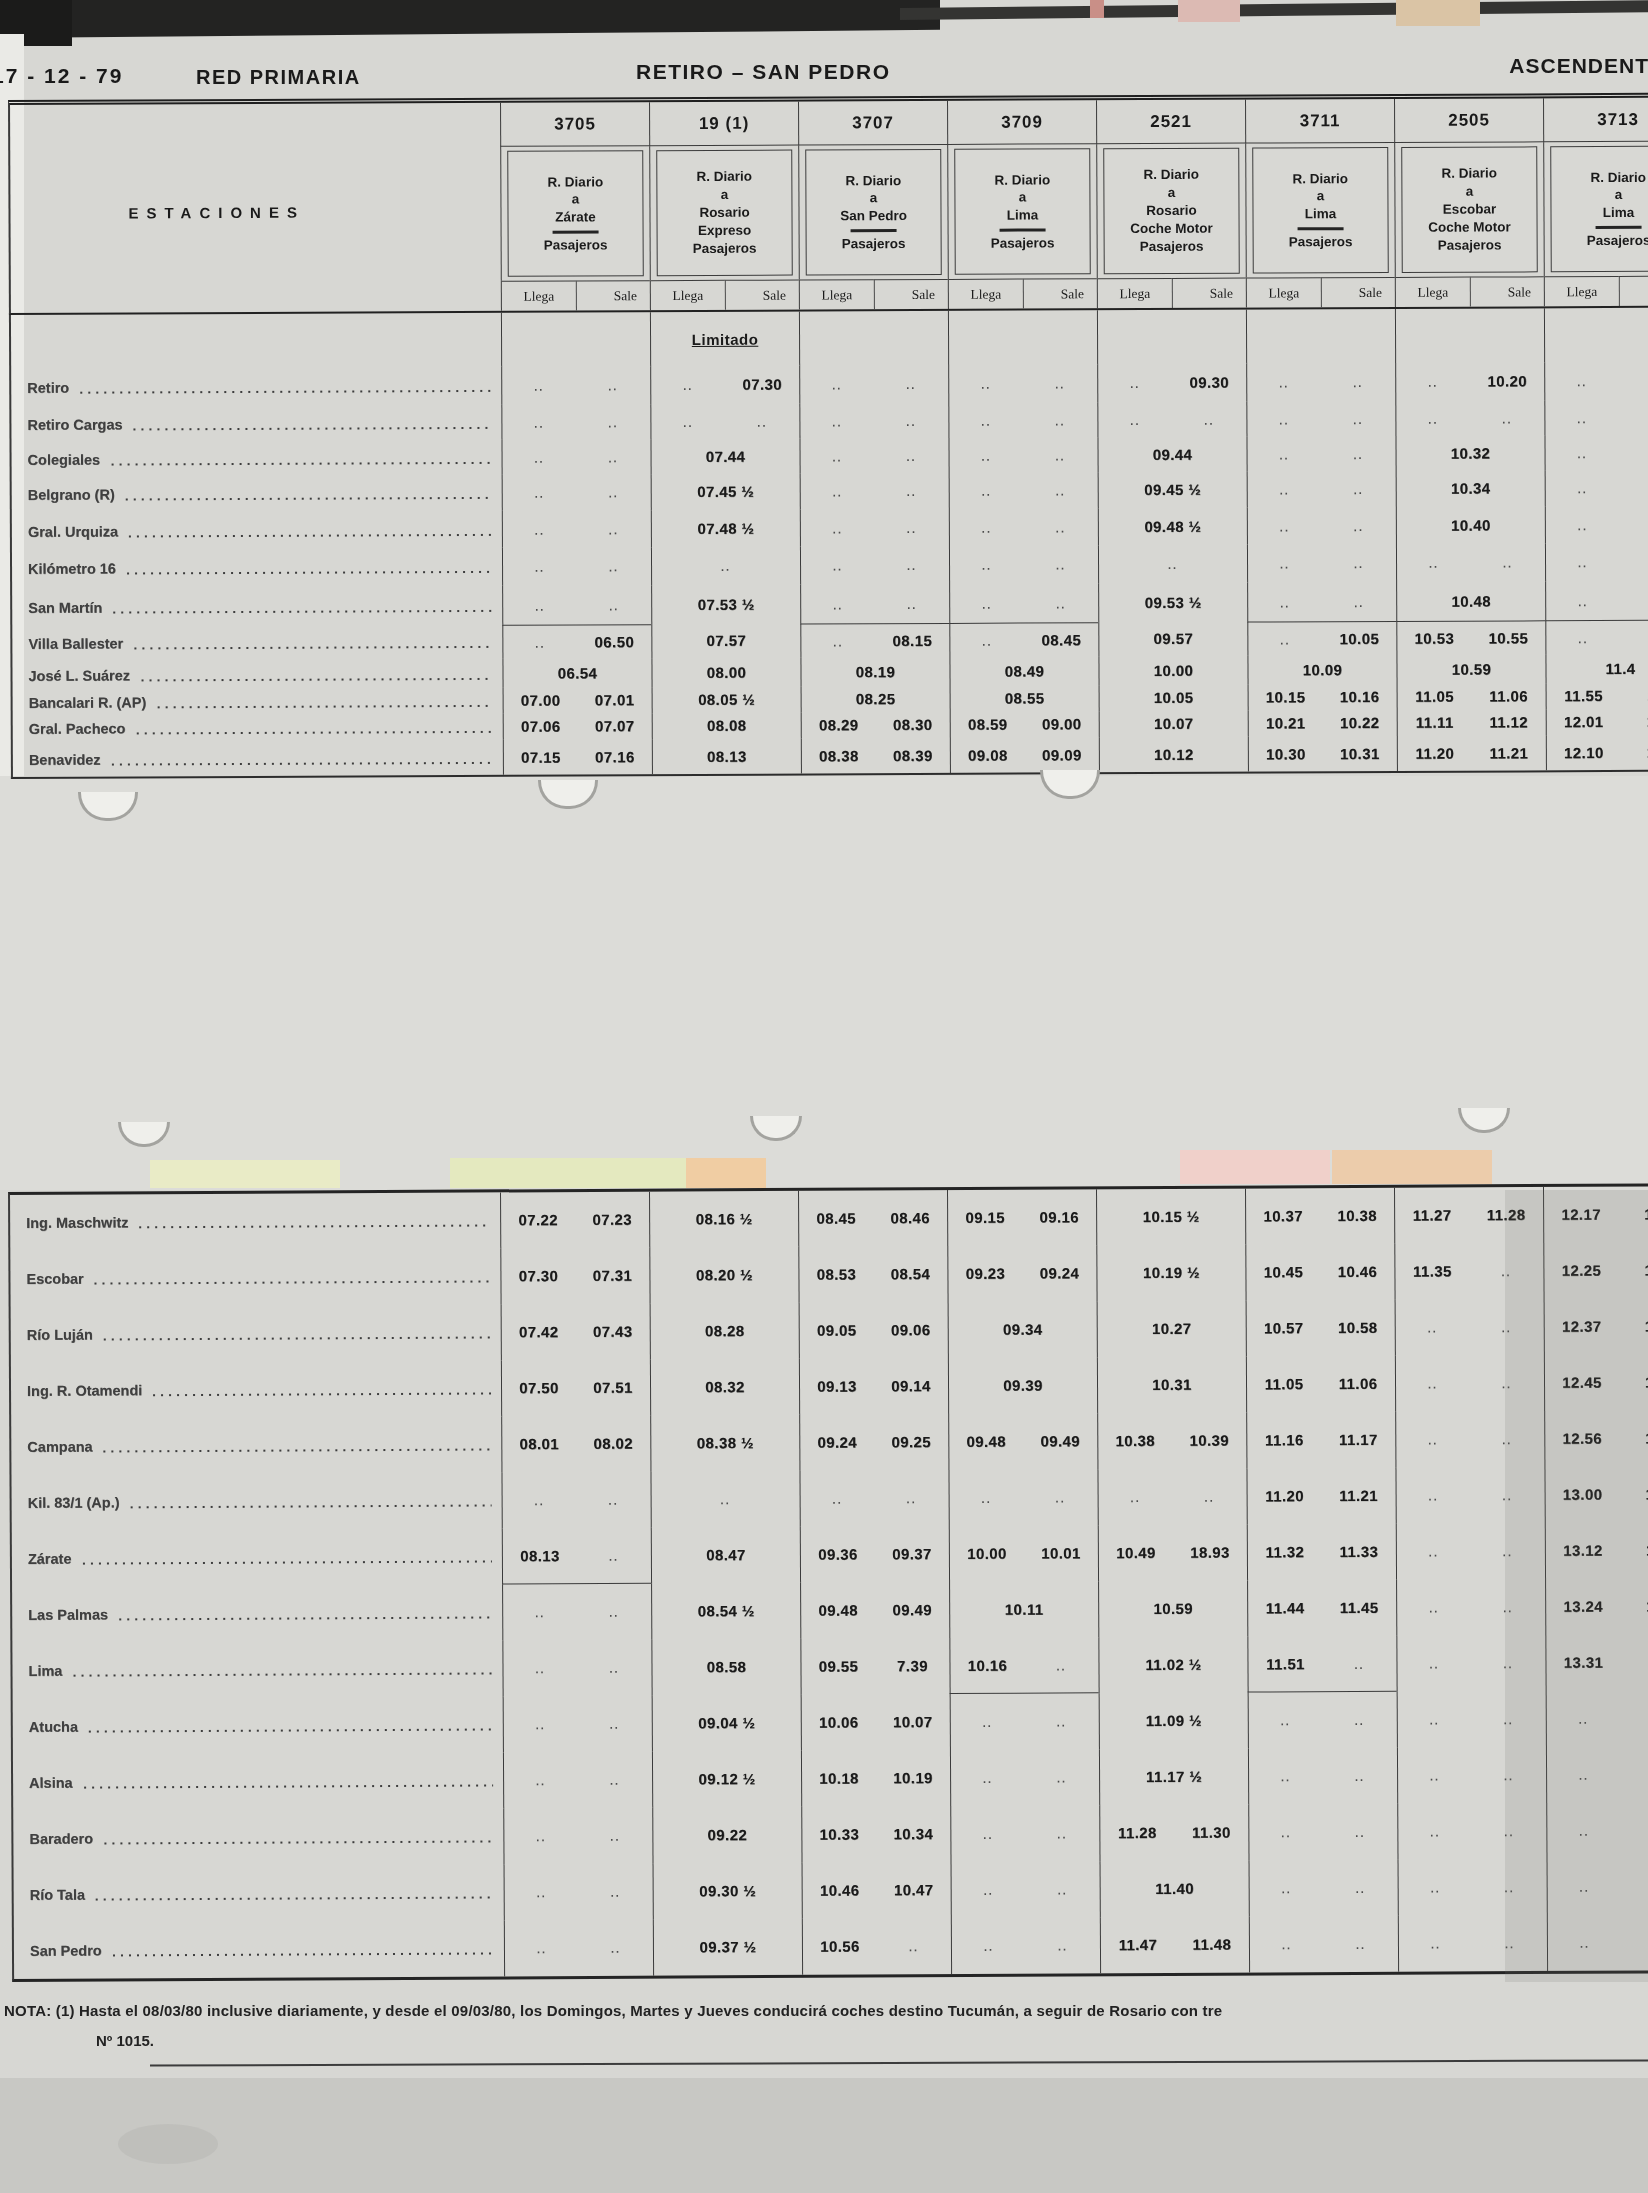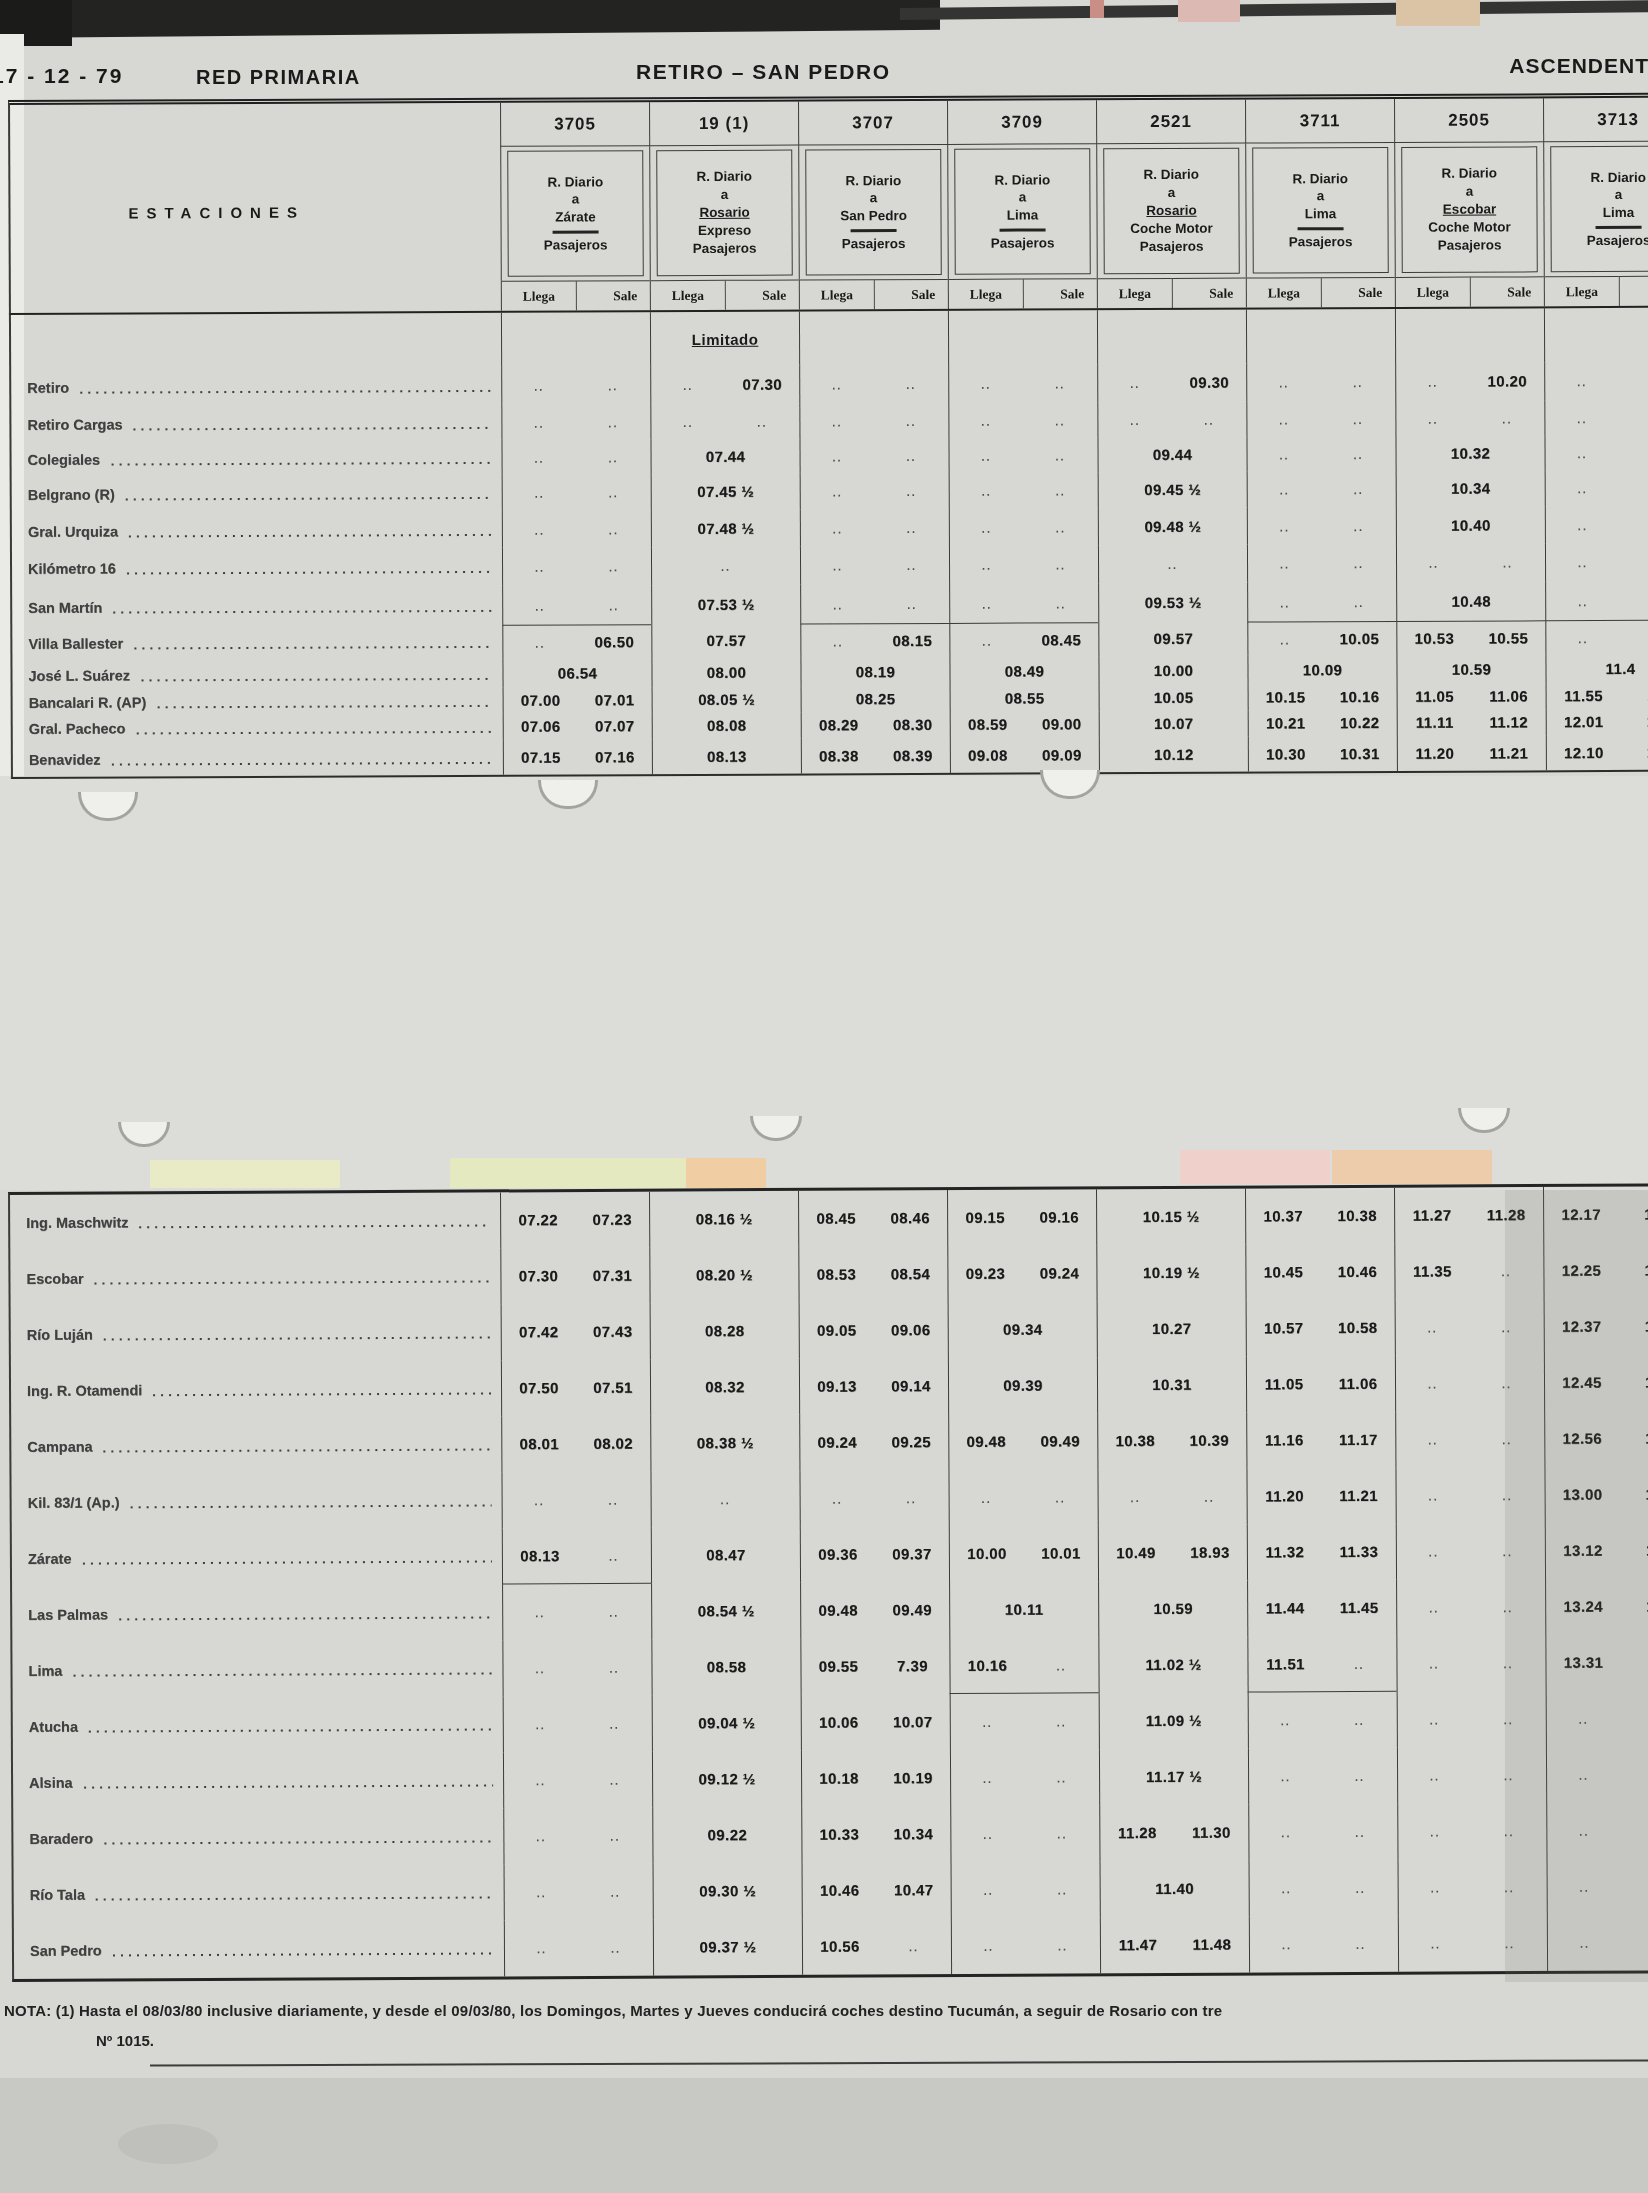--- a/index.html
+++ b/index.html
@@ -34,26 +34,26 @@
   .hrow{display:flex;}
   .hspacer{width:490px;position:relative;}
   .hcell{width:149px;border-left:1.5px solid #3b3b3b;box-sizing:border-box;
          display:flex;align-items:center;justify-content:center;}
   .hrowA{height:44px;}
   .hrowA .hcell{font-weight:bold;font-size:17px;letter-spacing:1px;border-bottom:1.5px solid #3b3b3b;text-align:center;}
   .hrowB{height:134px;}
   .hbox{margin:4px 6px;border:1.5px solid #3c3c3c;flex:1;align-self:stretch;
         display:flex;flex-direction:column;align-items:center;justify-content:center;
         font-size:13.5px;font-weight:bold;line-height:1.32;text-align:center;background:rgba(255,255,255,0.04);}
-  .hbox .u{text-decoration:underline;}
+  .hbox .u{}
   .hrule{width:46px;height:2.5px;background:#242424;margin:4px 0 3px 0;}
   .hrowC{height:30px;}
   .hrowC .hcell{padding:0;align-items:stretch;border-top:0;}
   .lshalf{width:50%;display:flex;align-items:center;justify-content:center;
-          font-family:"Liberation Serif",serif;font-size:13.5px;font-weight:bold;
+          font-family:"Liberation Serif",serif;font-size:13.5px;font-weight:normal;
           border-top:1.5px solid #3b3b3b;box-sizing:border-box;}
   .lshalf + .lshalf{border-left:1px solid #4a4a4a;padding-left:24px;}
   .estaciones{position:absolute;left:118px;top:56px;font-weight:bold;font-size:15px;letter-spacing:8px;}
   
   .block{border-left:2px solid #3a3a3a;}
   .block.upper{border-bottom:2.5px solid #2c2c2c;}
   .block.lower{border-top:3px solid #242424;border-bottom:3px solid #242424;}
   .t-row{display:flex;}
   .station-cell{width:490px;display:flex;align-items:center;box-sizing:border-box;padding-left:16px;overflow:hidden;}
   .station-name{font-weight:bold;font-size:14.5px;white-space:nowrap;color:#404040;

